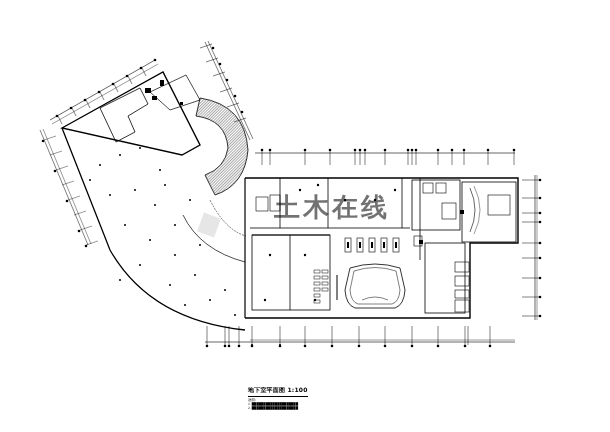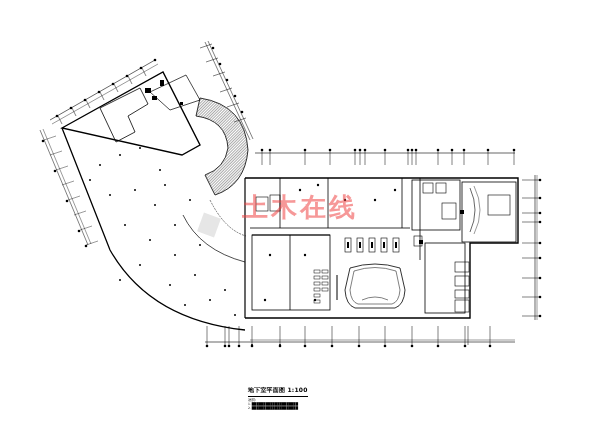--- a/index.html
+++ b/index.html
@@ -2,21 +2,21 @@
 <html><head>
 <meta charset="utf-8">
 <style>
   html, body { margin: 0; padding: 0; background: #ffffff; }
   body { width: 610px; height: 432px; overflow: hidden; position: relative; font-family: "DejaVu Sans", sans-serif; }
   #plan { position: absolute; left: 0; top: 0; width: 610px; height: 432px; }
   .title-block { position: absolute; left: 248px; top: 386px; }
   .title { font-size: 6px; font-weight: bold; color: #000; border-bottom: 1px solid #000; padding-bottom: 1px; letter-spacing: 0.2px; white-space: nowrap; }
   .notes-label { font-size: 3.5px; color: #000; margin-top: 1px; }
   .note { font-size: 3px; color: #000; white-space: nowrap; line-height: 4px; }
-  .watermark { position: absolute; left: 242px; top: 190px; font-size: 26px; font-weight: bold; color: #ef4444; opacity: 0.55; letter-spacing: 3px; white-space: nowrap; }
+  .watermark { position: absolute; left: 274px; top: 190px; font-size: 26px; font-weight: bold; color: #000000; opacity: 0.55; letter-spacing: 3px; white-space: nowrap; }
 </style>
 </head>
 <body>
 
 <svg id="plan" viewBox="0 0 610 432" xmlns="http://www.w3.org/2000/svg">
   <defs>
     <pattern id="hatch" width="2" height="2" patternUnits="userSpaceOnUse" patternTransform="rotate(45)">
       <line x1="0" y1="0" x2="0" y2="2" stroke="#444" stroke-width="0.9"></line>
     </pattern>
   </defs>

